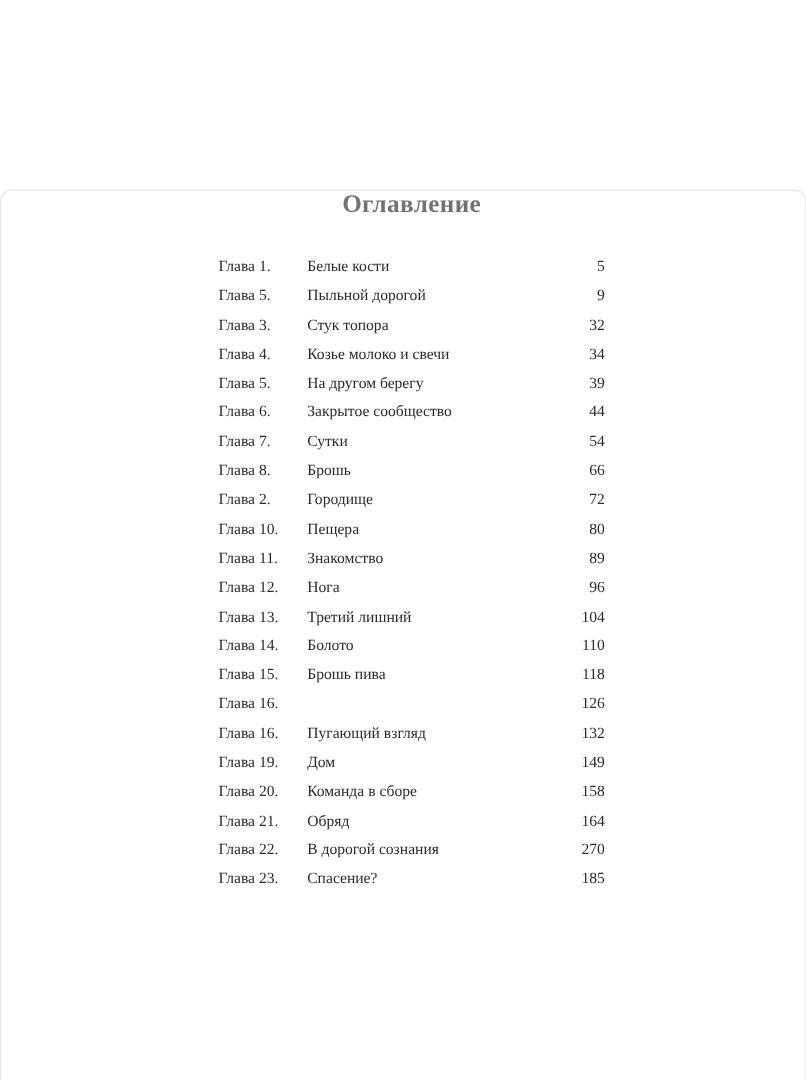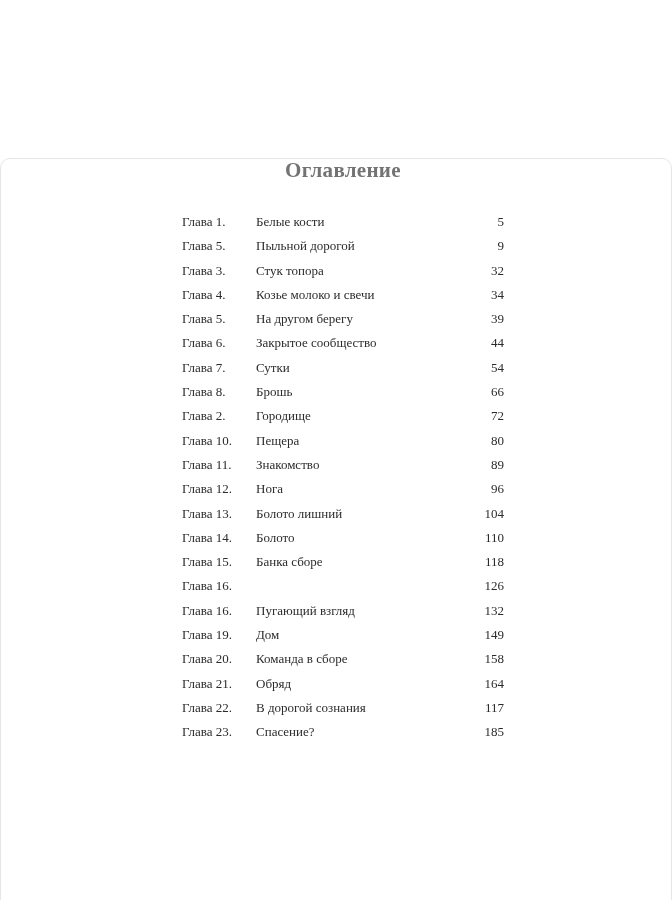--- a/index.html
+++ b/index.html
@@ -140,33 +140,33 @@
     <span class="pagenum">89</span>
   </div>
         <div class="toc-row">
     <span class="chap">Глава 12.</span>
     <span class="title">Нога</span>
     <span class="leader"></span>
     <span class="pagenum">96</span>
   </div>
         <div class="toc-row">
     <span class="chap">Глава 13.</span>
-    <span class="title">Болото лишний</span>
+    <span class="title">Третий лишний</span>
     <span class="leader"></span>
     <span class="pagenum">104</span>
   </div>
         <div class="toc-row">
     <span class="chap">Глава 14.</span>
     <span class="title">Болото</span>
     <span class="leader"></span>
     <span class="pagenum">110</span>
   </div>
         <div class="toc-row">
     <span class="chap">Глава 15.</span>
-    <span class="title">Банка сборе</span>
+    <span class="title">Брошь пива</span>
     <span class="leader"></span>
     <span class="pagenum">118</span>
   </div>
         <div class="toc-row">
     <span class="chap">Глава 16.</span>
     <span class="leader"></span>
     <span class="pagenum">126</span>
   </div>
         <div class="toc-row">
     <span class="chap">Глава 16.</span>
@@ -189,21 +189,21 @@
         <div class="toc-row">
     <span class="chap">Глава 21.</span>
     <span class="title">Обряд</span>
     <span class="leader"></span>
     <span class="pagenum">164</span>
   </div>
         <div class="toc-row">
     <span class="chap">Глава 22.</span>
     <span class="title">В дорогой сознания</span>
     <span class="leader"></span>
-    <span class="pagenum">117</span>
+    <span class="pagenum">270</span>
   </div>
         <div class="toc-row">
     <span class="chap">Глава 23.</span>
     <span class="title">Спасение?</span>
     <span class="leader"></span>
     <span class="pagenum">185</span>
   </div>
       </div>
   </div>
 </div>

